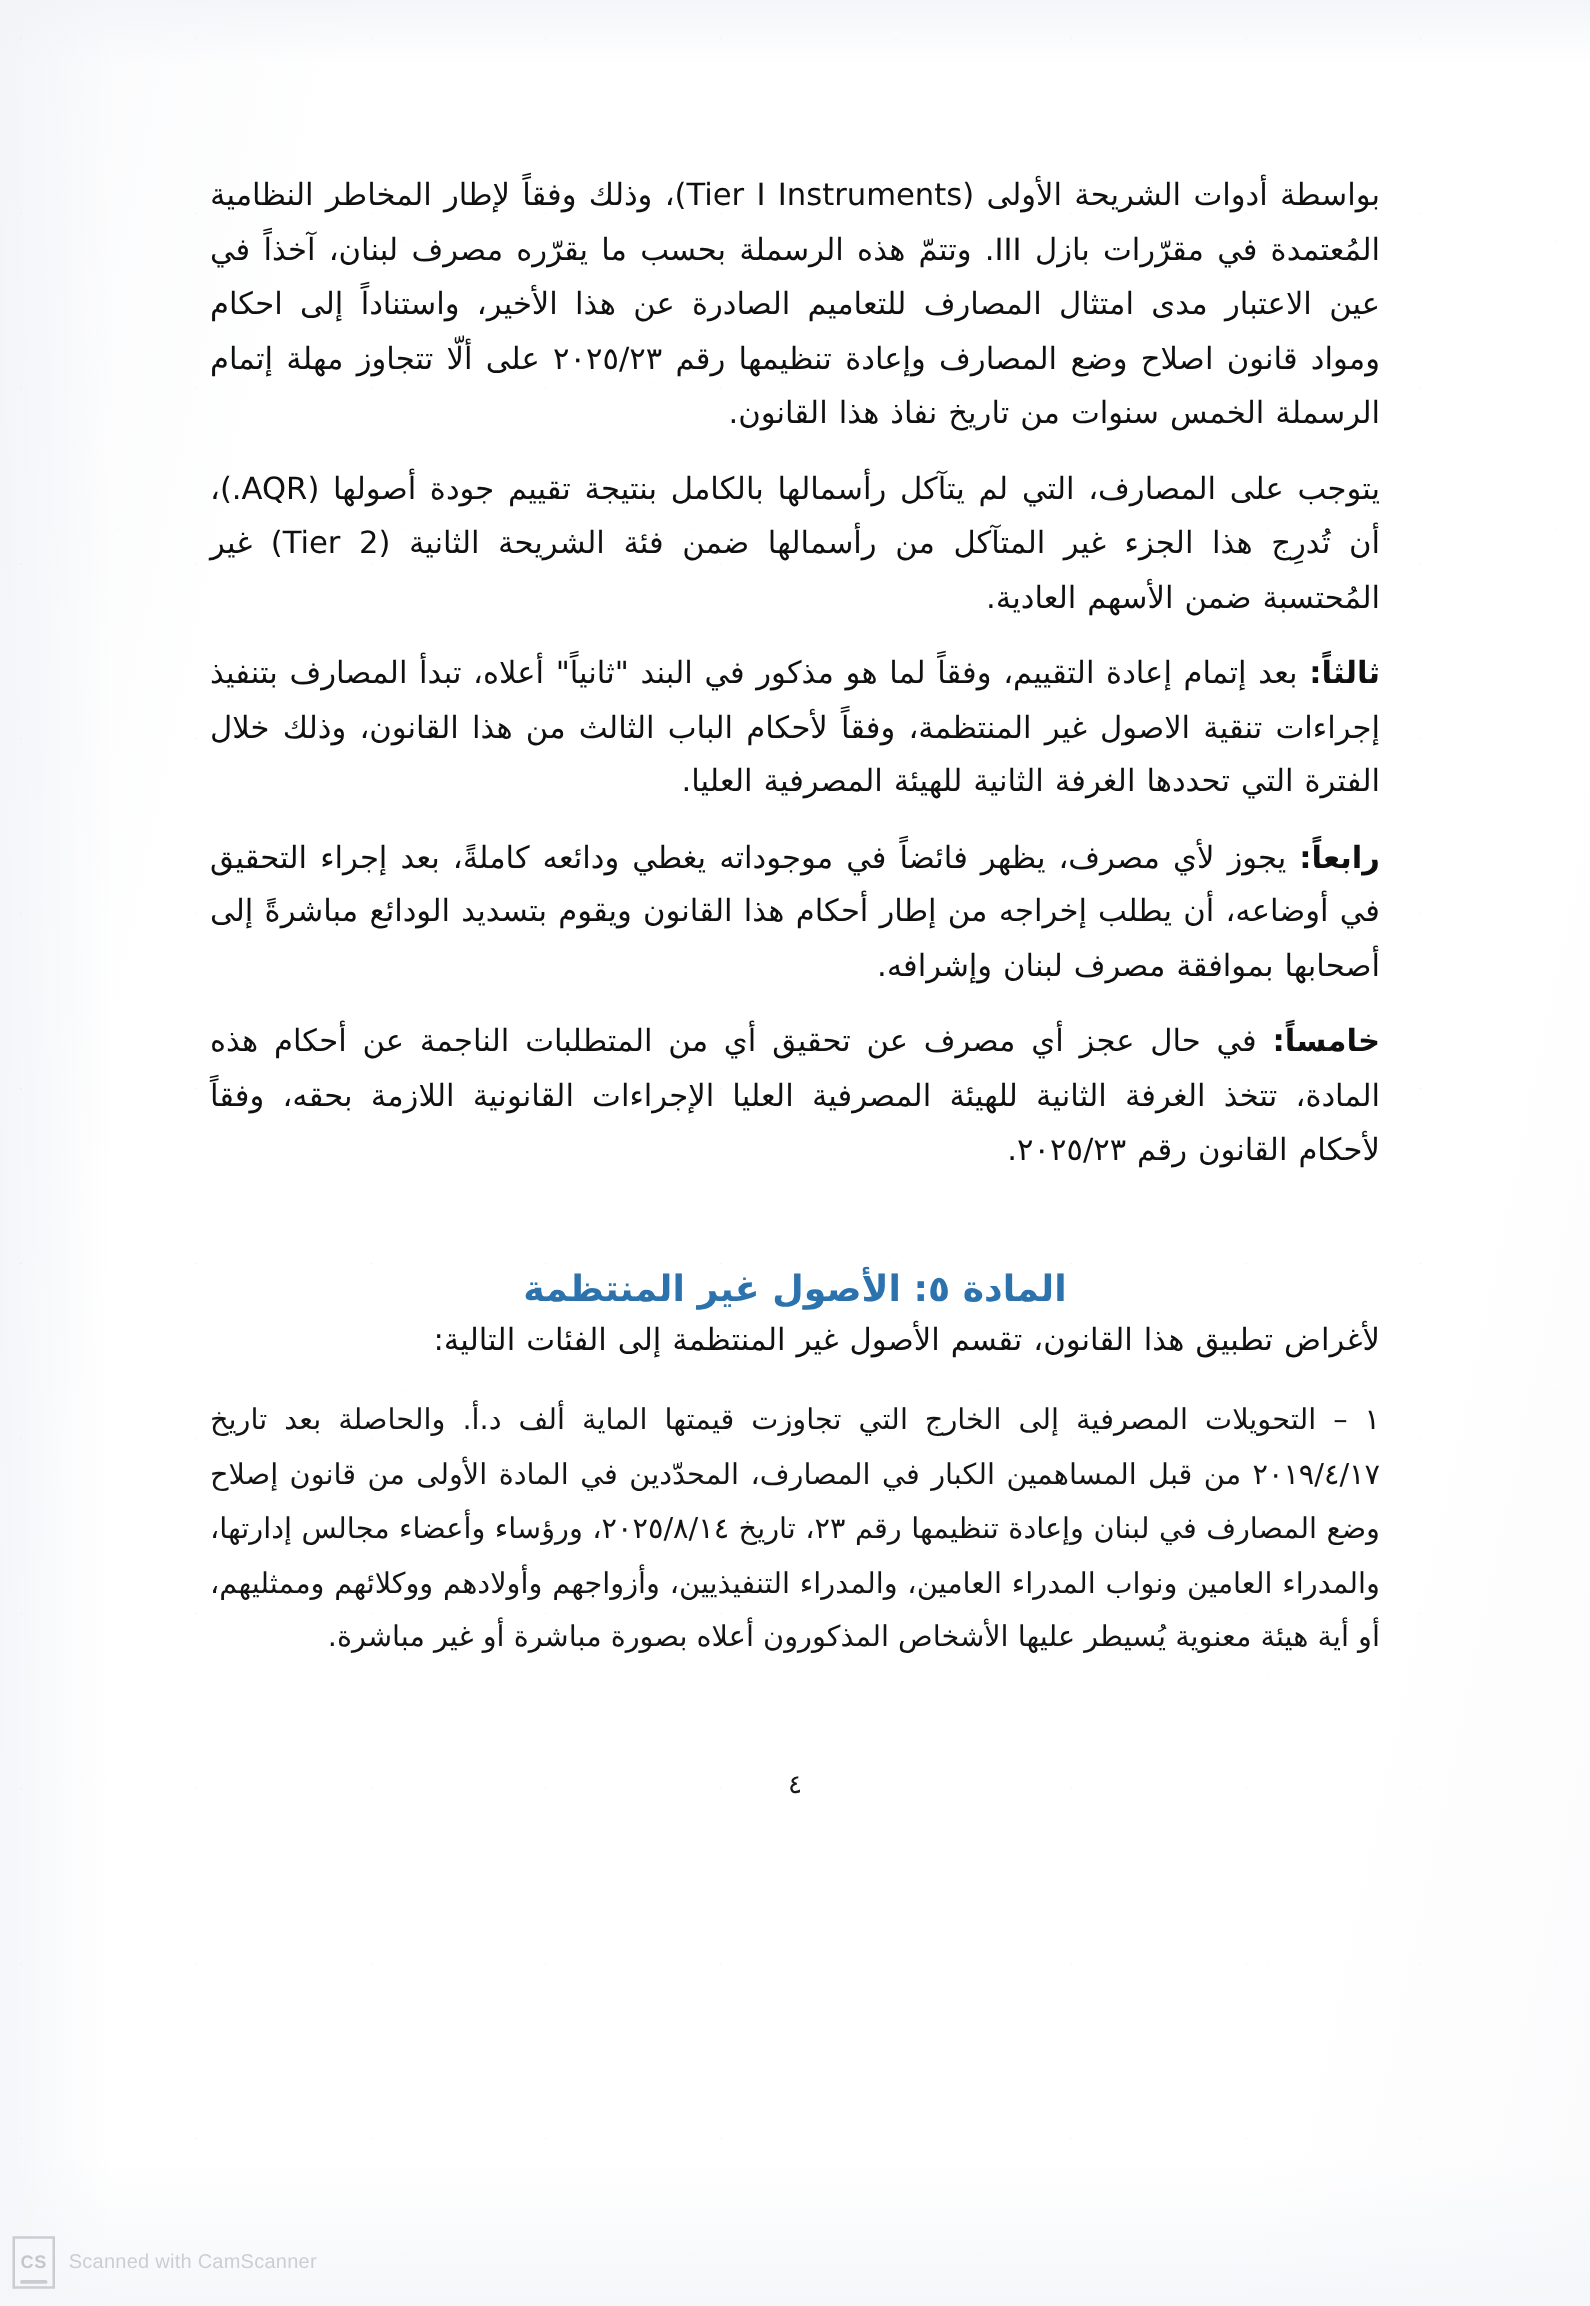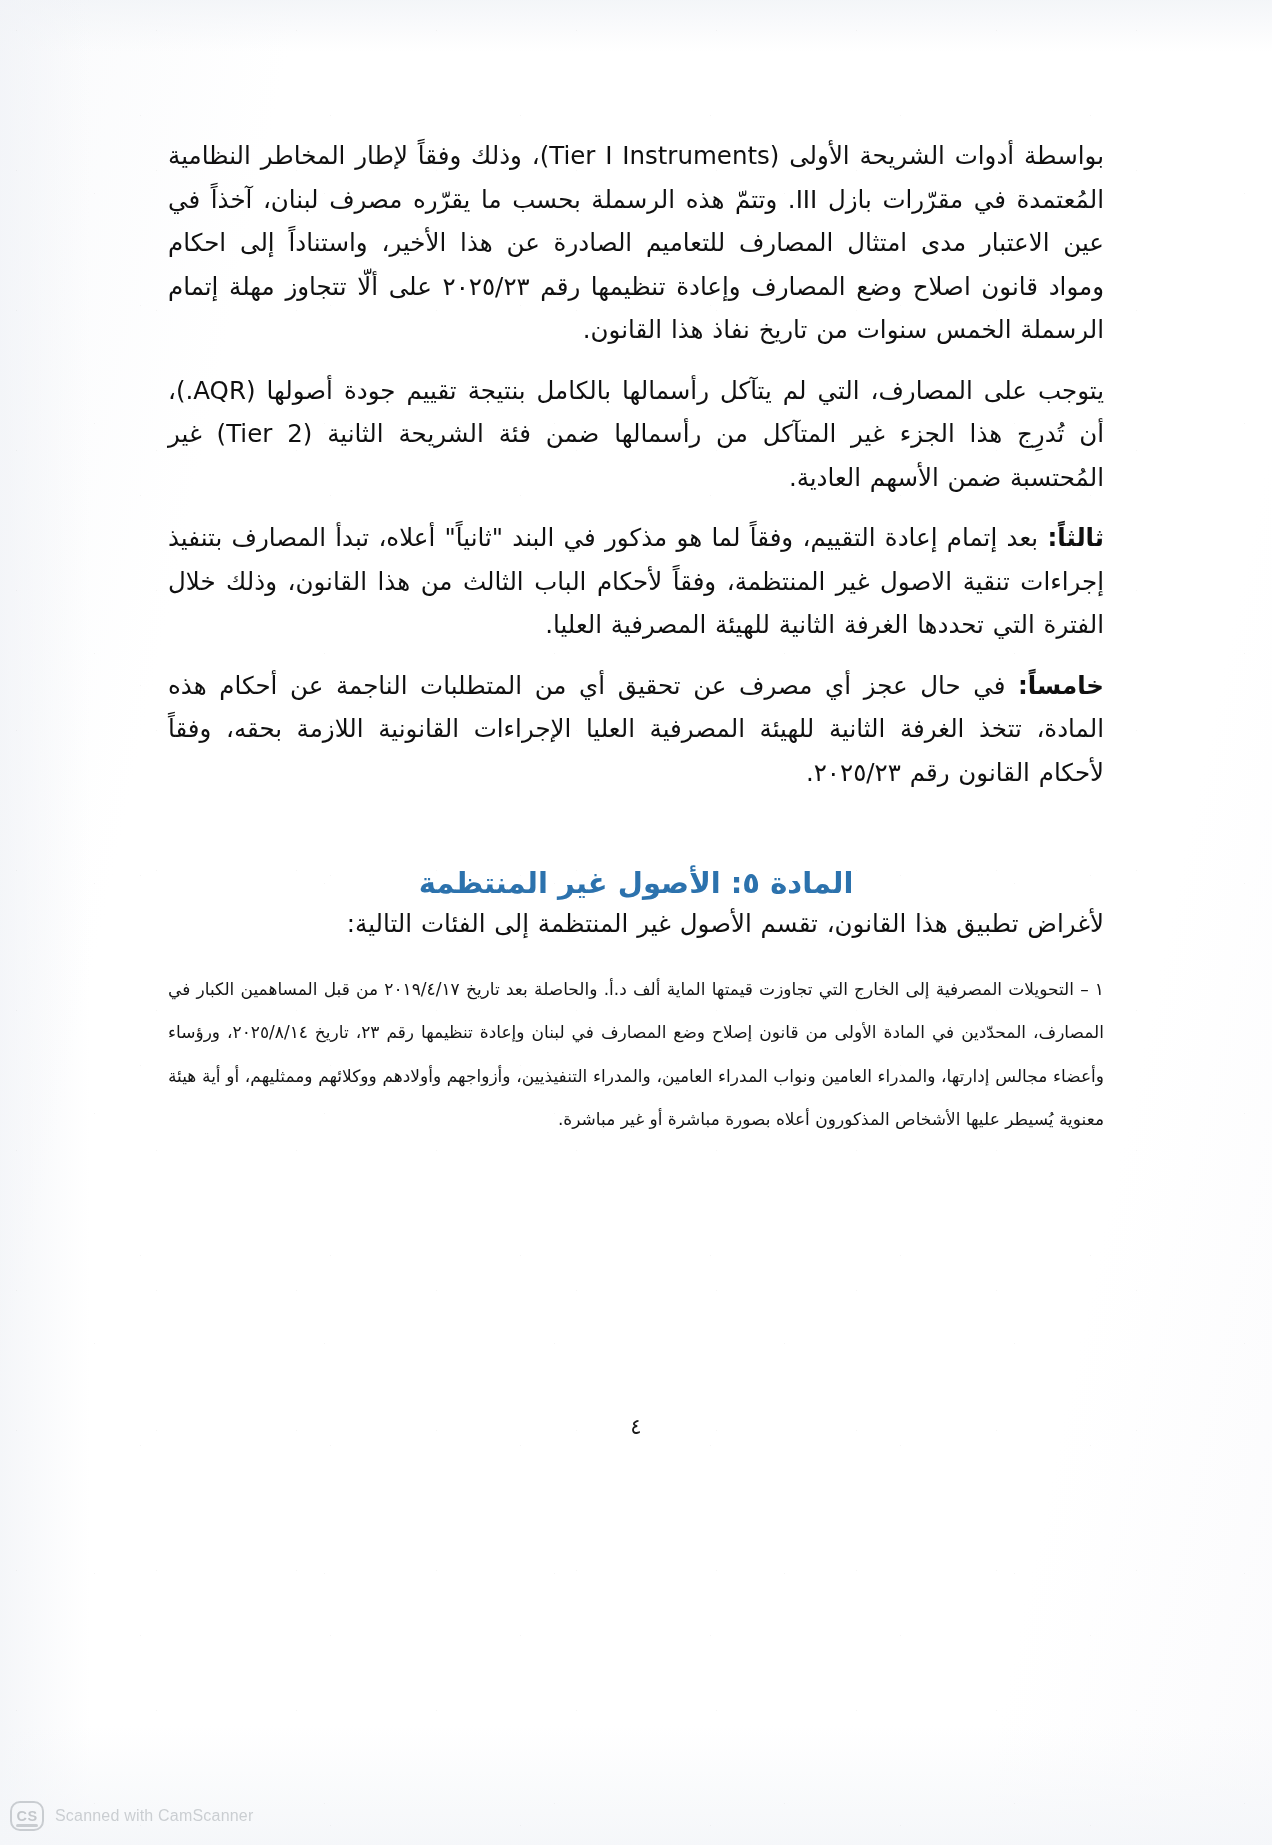--- a/index.html
+++ b/index.html
@@ -99,21 +99,21 @@
     margin-top: 22px;
   }
 
   ul.clause-list {
     list-style: none;
     margin: 22px 0 0 0;
     padding: 0;
   }
   ul.clause-list li {
     margin: 0 0 8px 0;
-    font-size: 17px;
+    font-size: 23px;
     line-height: 43.5px;
     text-align: justify;
     text-align-last: right;
   }
 
   .page-number {
     position: absolute;
     top: 1415px;
     left: 0;
     right: 0;
@@ -128,23 +128,23 @@
     left: 10px;
     bottom: 14px;
     display: flex;
     align-items: center;
     gap: 11px;
     opacity: 0.48;
     direction: ltr;
   }
   .cs-logo {
     width: 34px;
-    height: 30px;
+    height: 42px;
     border: 2.5px solid #9aa0a6;
-    border-radius: 10px;
+    border-radius: 0;
     display: flex;
     align-items: center;
     justify-content: center;
     font-family: "Liberation Sans", sans-serif;
     font-size: 14.5px;
     font-weight: bold;
     color: #8d9399;
     letter-spacing: 0.5px;
     position: relative;
     box-sizing: border-box;
@@ -190,20 +190,21 @@
   <div class="speckle"></div>
 
   <div class="content">
 
     <p class="para">بواسطة أدوات الشريحة الأولى (Tier I Instruments)، وذلك وفقاً لإطار المخاطر النظامية المُعتمدة في مقرّرات بازل III. وتتمّ هذه الرسملة بحسب ما يقرّره مصرف لبنان، آخذاً في عين الاعتبار مدى امتثال المصارف للتعاميم الصادرة عن هذا الأخير، واستناداً إلى احكام ومواد قانون اصلاح وضع المصارف وإعادة تنظيمها رقم ٢٠٢٥/٢٣ على ألّا تتجاوز مهلة إتمام الرسملة الخمس سنوات من تاريخ نفاذ هذا القانون.</p>
 
     <p class="para block-gap">يتوجب على المصارف، التي لم يتآكل رأسمالها بالكامل بنتيجة تقييم جودة أصولها (AQR.)، أن تُدرِج هذا الجزء غير المتآكل من رأسمالها ضمن فئة الشريحة الثانية (Tier 2) غير المُحتسبة ضمن الأسهم العادية.</p>
 
     <p class="para block-gap"><span class="lead">ثالثاً:</span> <span>بعد إتمام إعادة التقييم، وفقاً لما هو مذكور في البند "ثانياً" أعلاه، تبدأ المصارف بتنفيذ إجراءات تنقية الاصول غير المنتظمة، وفقاً لأحكام الباب الثالث من هذا القانون، وذلك خلال الفترة التي تحددها الغرفة الثانية للهيئة المصرفية العليا.</span></p>
 
+    <p class="para block-gap"><span class="lead">رابعاً:</span> <span>يجوز لأي مصرف، يظهر فائضاً في موجوداته يغطي ودائعه كاملةً، بعد إجراء التحقيق في أوضاعه، أن يطلب إخراجه من إطار أحكام هذا القانون ويقوم بتسديد الودائع مباشرةً إلى أصحابها بموافقة مصرف لبنان وإشرافه.</span></p>
 
     <p class="para block-gap"><span class="lead">خامساً:</span> <span>في حال عجز أي مصرف عن تحقيق أي من المتطلبات الناجمة عن أحكام هذه المادة، تتخذ الغرفة الثانية للهيئة المصرفية العليا الإجراءات القانونية اللازمة بحقه، وفقاً لأحكام القانون رقم ٢٠٢٥/٢٣.</span></p>
 
 
     <div class="article-block">
       <h3 class="article-title">المادة ٥: الأصول غير المنتظمة</h3>
     </div>
 
     <p class="para intro-line">لأغراض تطبيق هذا القانون، تقسم الأصول غير المنتظمة إلى الفئات التالية:</p>
 

